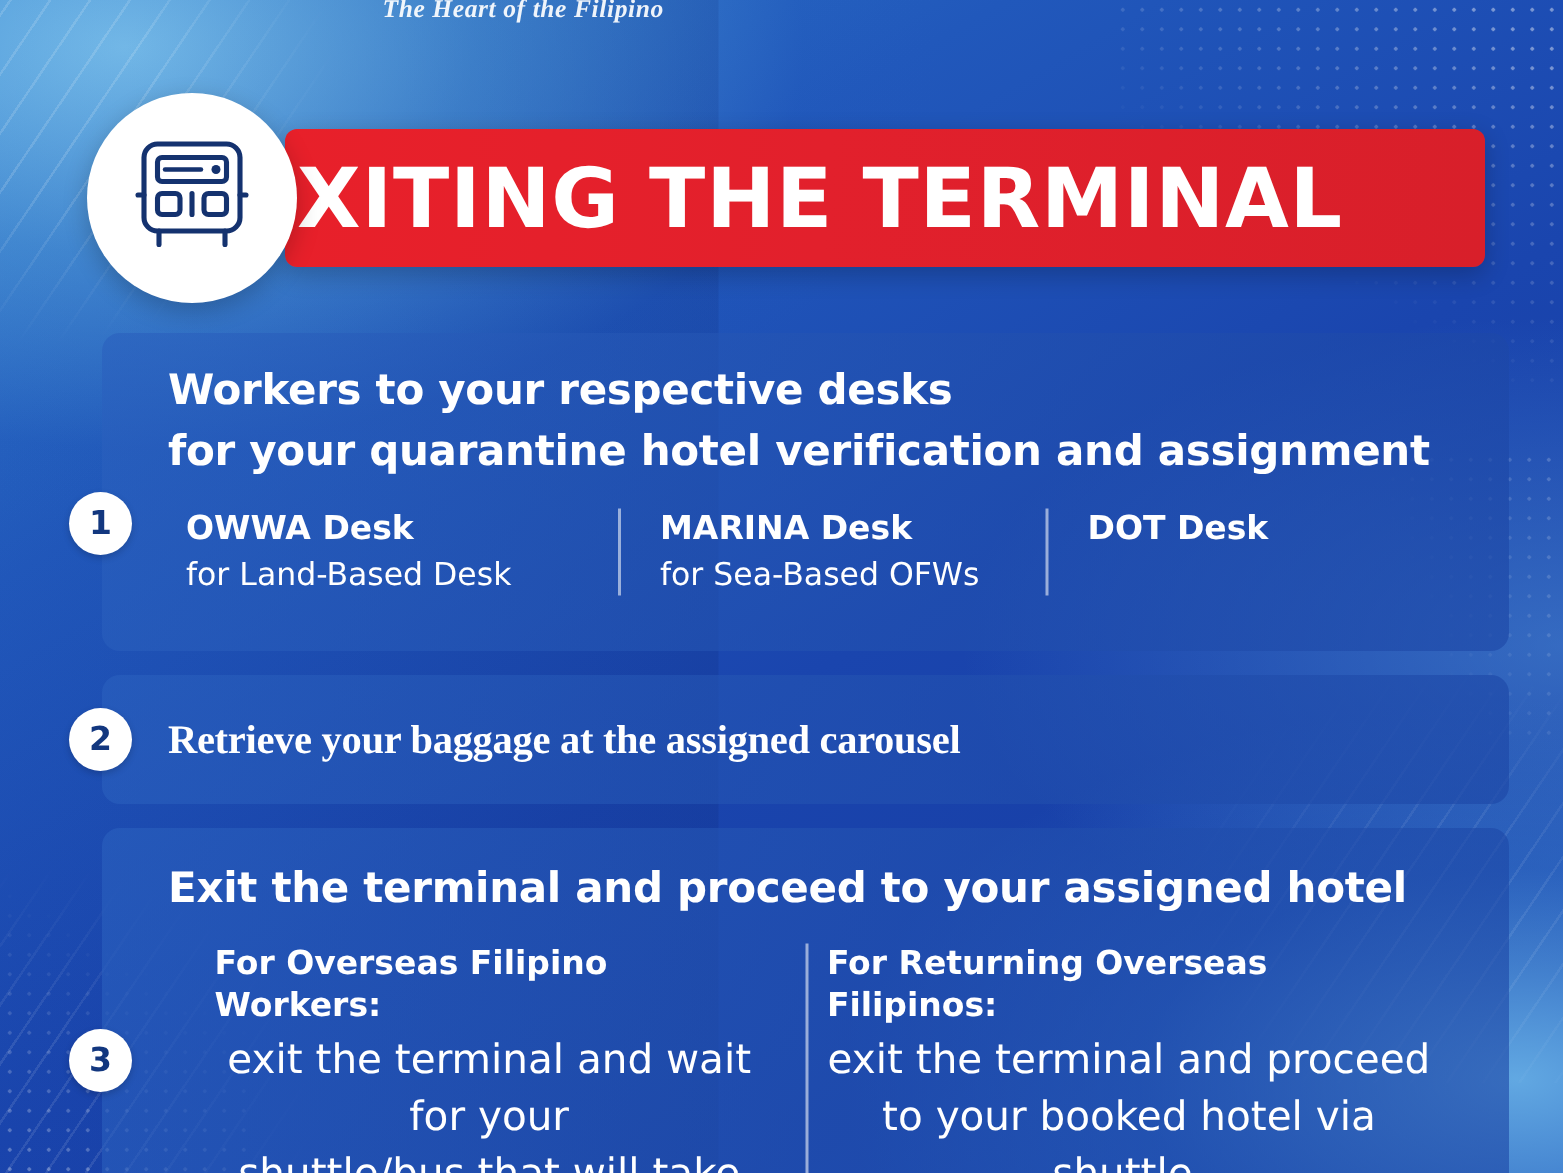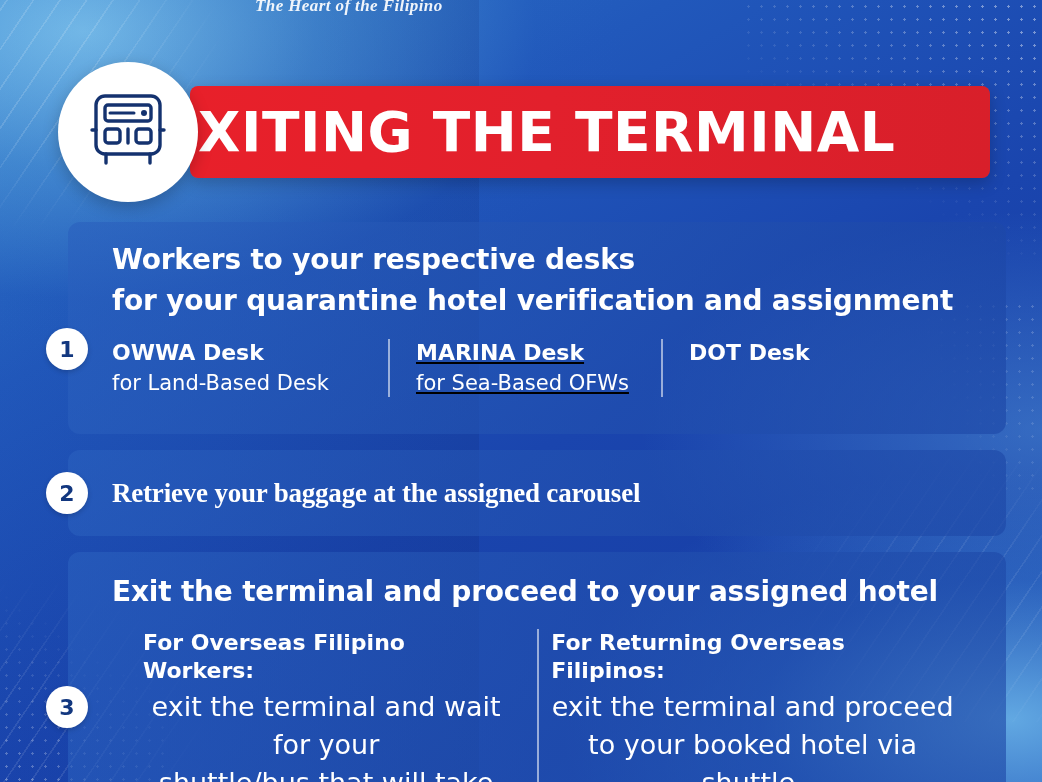--- a/index.html
+++ b/index.html
@@ -137,20 +137,21 @@
   }
 
   
   .desks {
     display:flex;
     margin-top:18px;
   }
   .desk {
     padding-right:22px;
     padding-left:26px;
+    margin-left:12px;
   }
   .desk:first-child { padding-left:0; }
   .desk + .desk { border-left:2px solid rgba(255,255,255,0.55); }
   .desk-title {
     font-family:"DejaVu Sans", sans-serif;
     font-weight:700; font-size:22px; color:#ffffff;
     line-height:1.25;
   }
   .desk-sub {
     font-family:"DejaVu Sans", sans-serif;
@@ -218,21 +219,21 @@
   <div class="card-inner">
     <div class="step-head" style="padding-top:18px;">
       <div>Workers to your respective desks</div>
       <div>for your quarantine hotel verification and assignment</div>
     </div>
     <div class="desks">
       <div class="desk" style="width:276px;">
         <div class="desk-title">OWWA Desk</div>
         <div class="desk-sub">for Land-Based Desk</div>
       </div>
-      <div class="desk" style="width:273px;text-decoration:underline;">
+      <div class="desk" style="width:273px;">
         <div class="desk-title">MARINA Desk</div>
         <div class="desk-sub">for Sea-Based OFWs</div>
       </div>
       <div class="desk">
         <div class="desk-title">DOT Desk</div>
       </div>
     </div>
   </div>
 </div>
 

